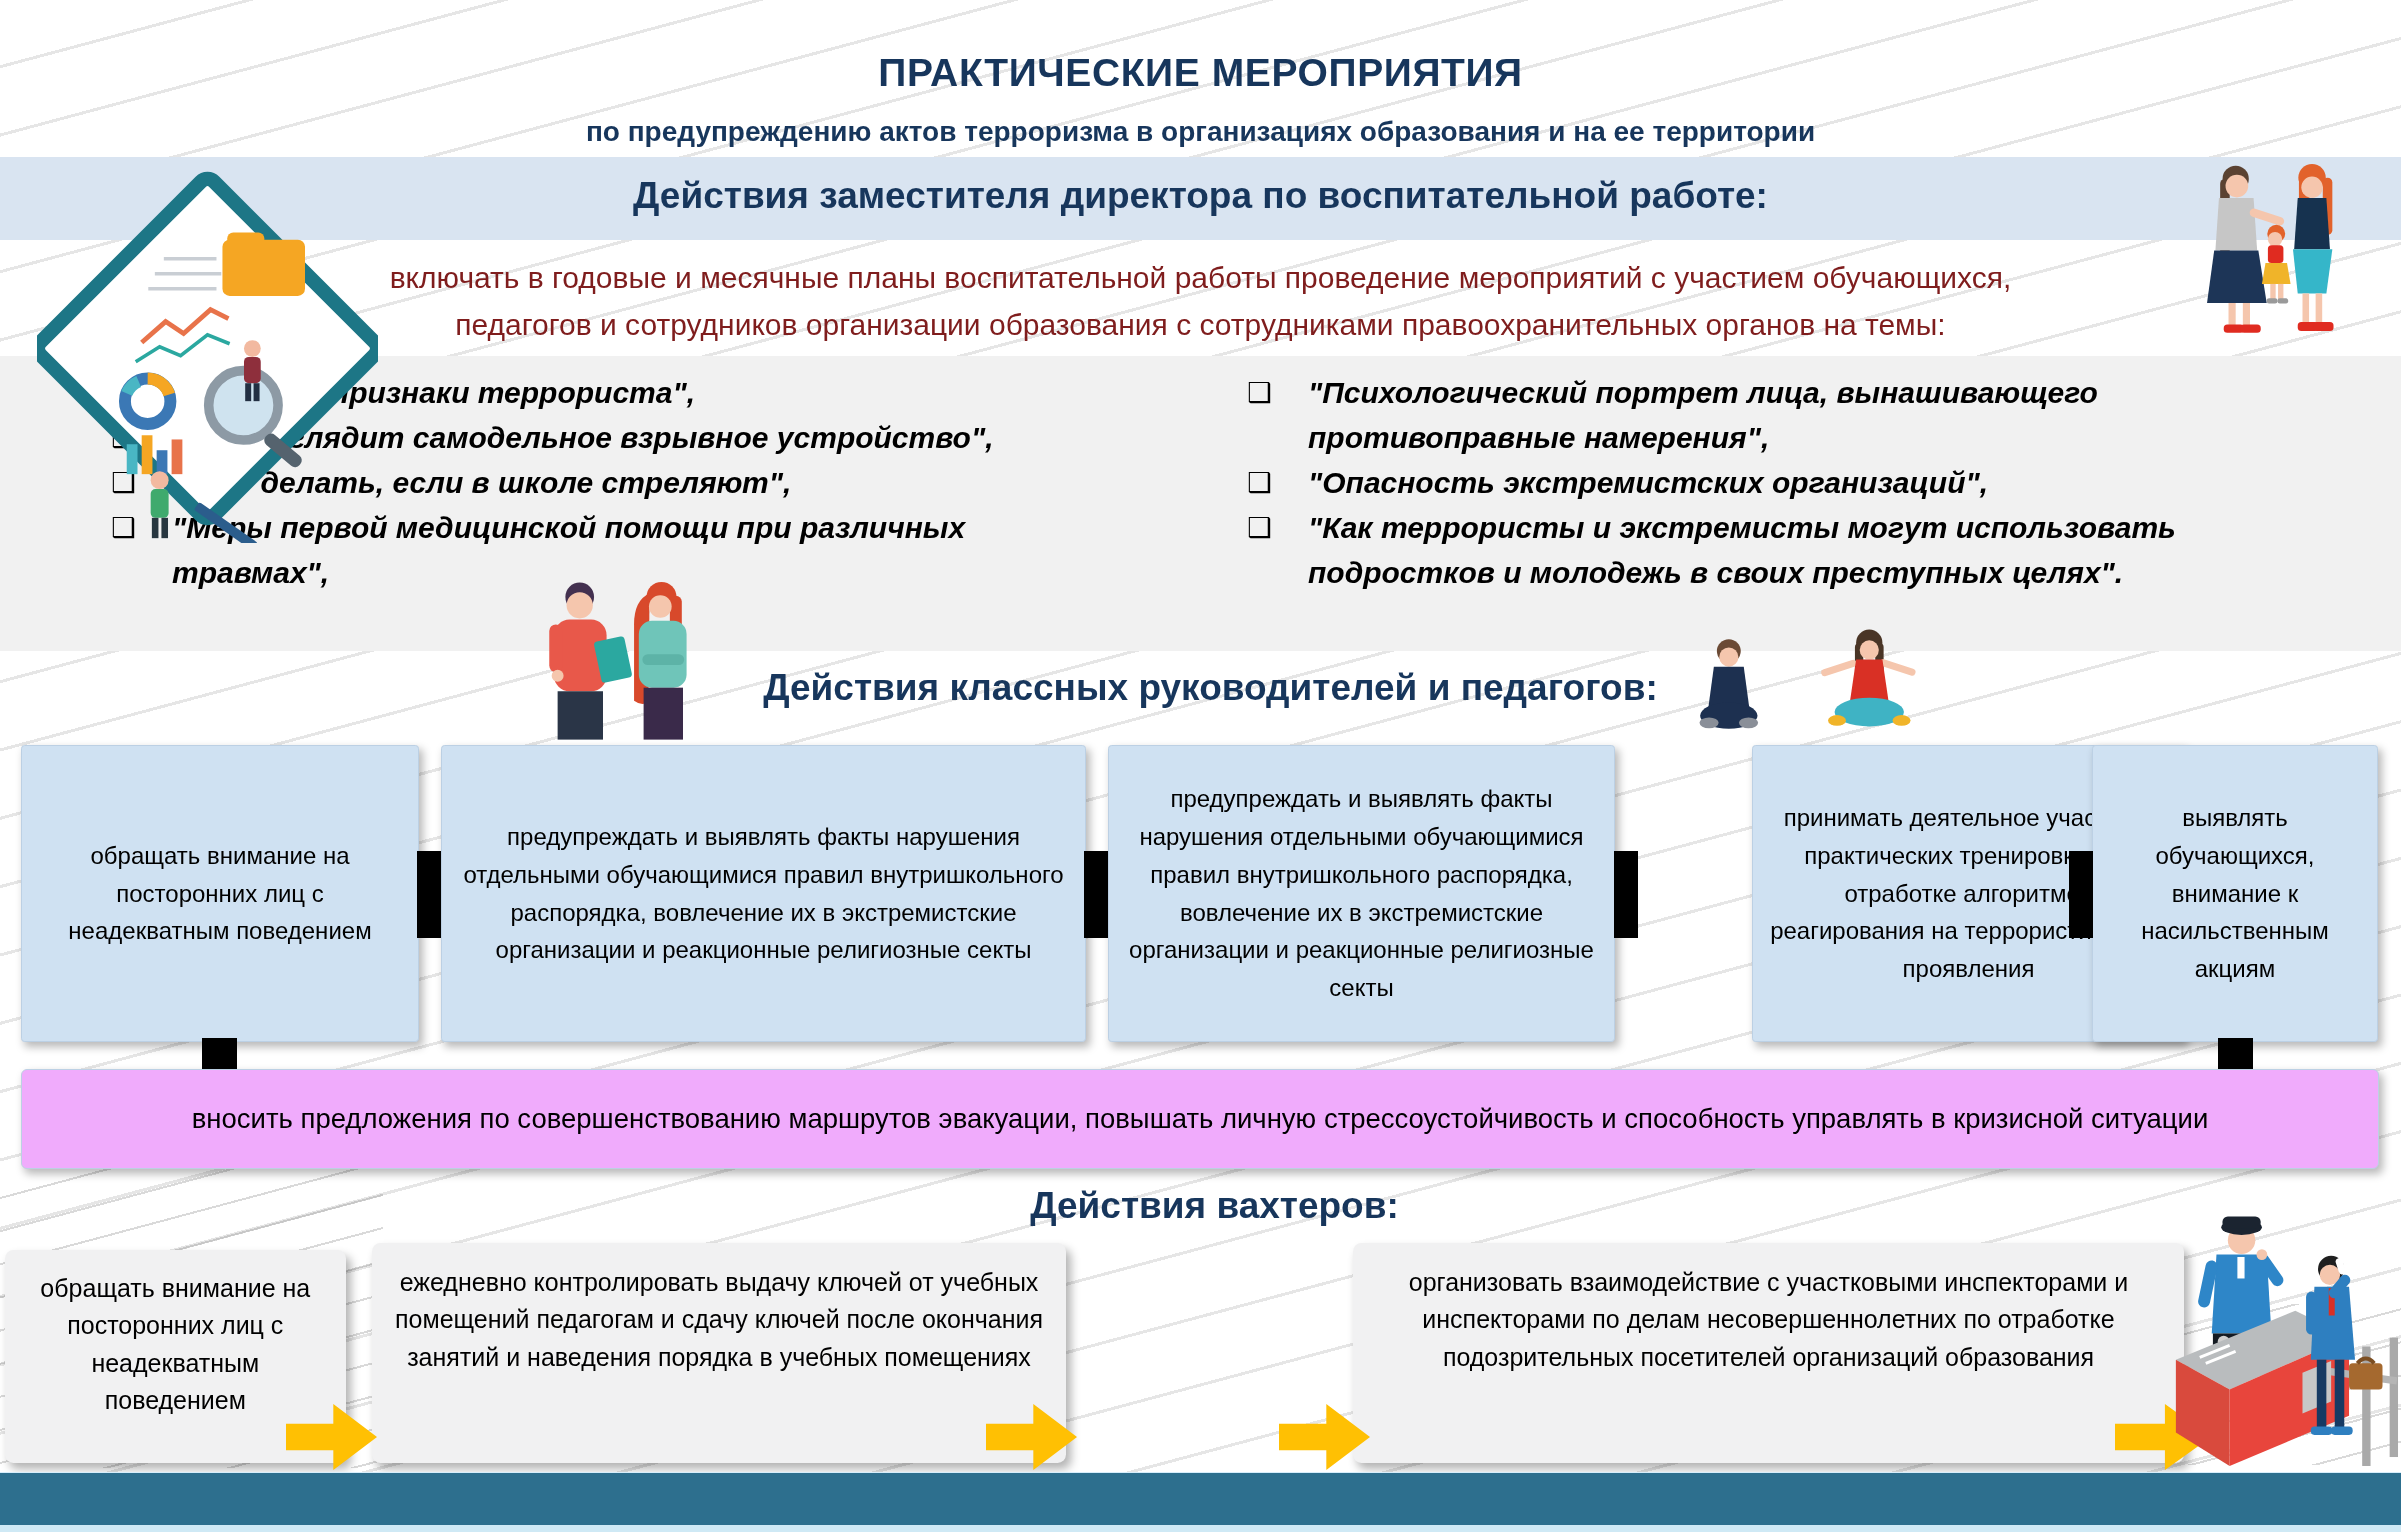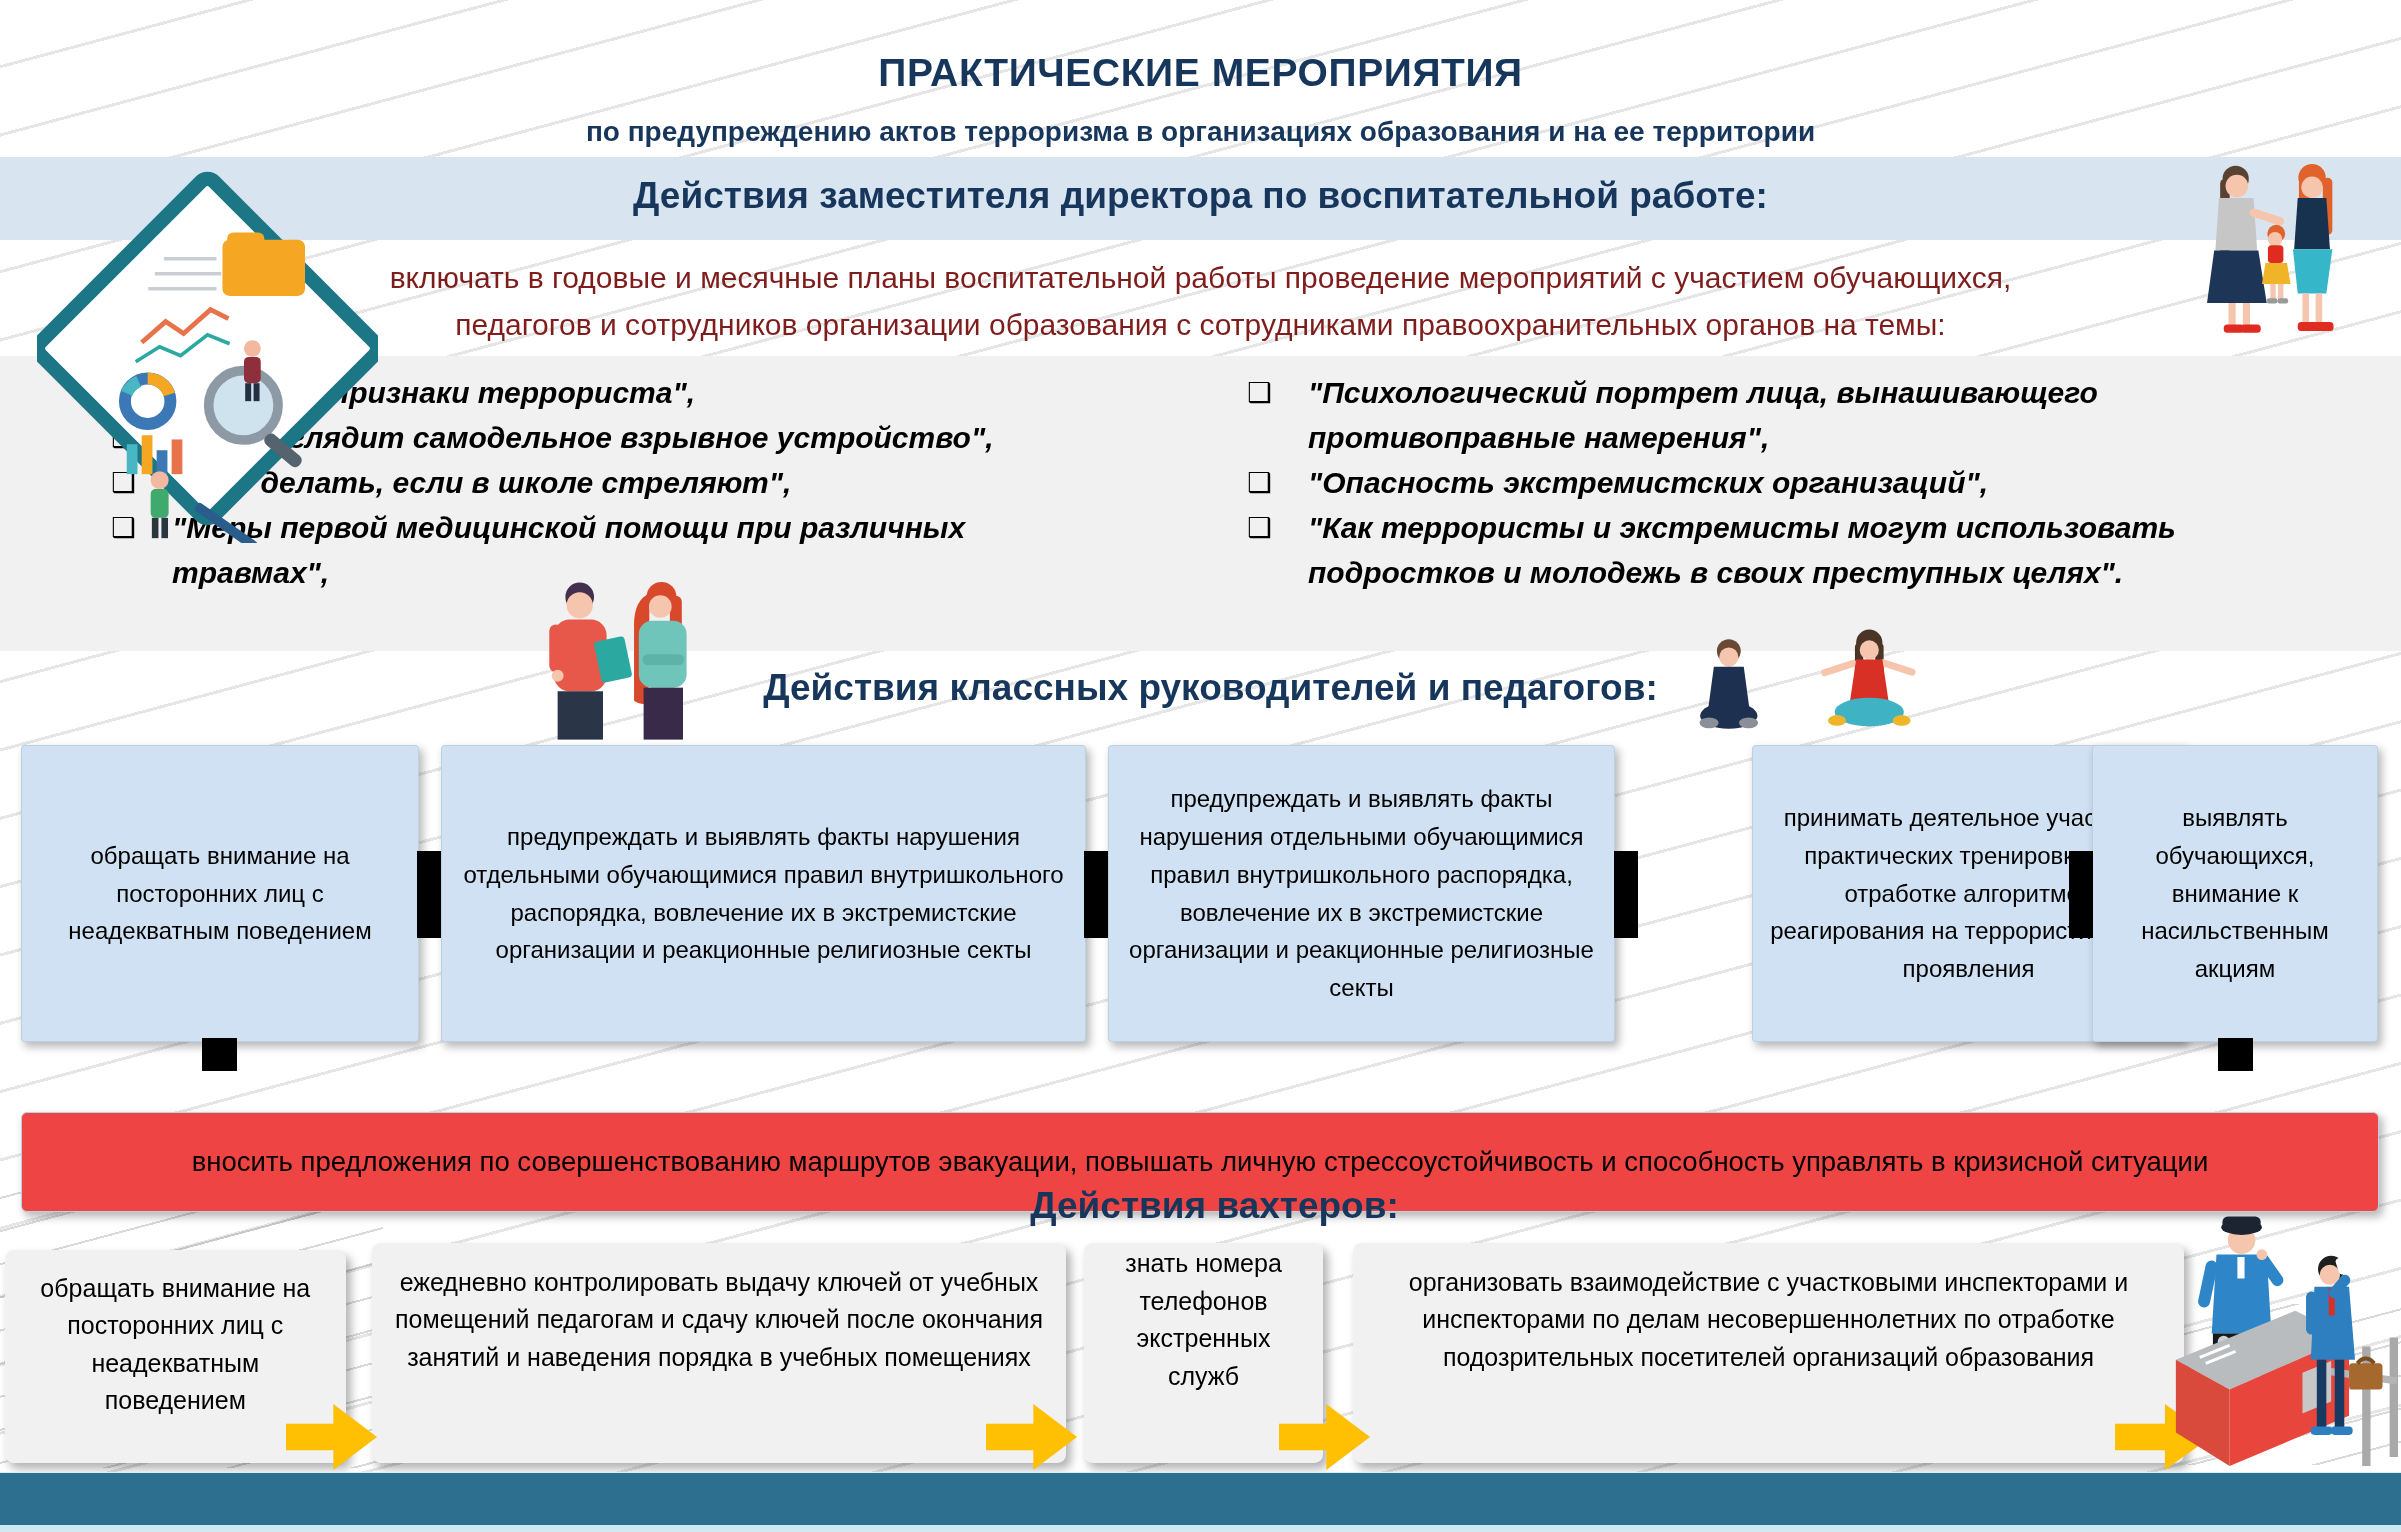--- a/index.html
+++ b/index.html
@@ -38,23 +38,23 @@
   #bb2{left:441px;width:645px;}
   #bb3{left:1108px;width:507px;}
   #bb4{left:1712px;width:433px;margin-left:40px;}
   #bb5{left:2092px;width:286px;}
 
   .conn{position:absolute;top:851px;width:24px;height:87px;background:#000;}
   #cn1{left:417px;}#cn2{left:1084px;}#cn3{left:1614px;}#cn4{left:2069px;}
   .vconn{position:absolute;top:1038px;width:35px;height:33px;background:#000;}
   #vc1{left:202px;}#vc2{left:2218px;}
 
-  .widebar{position:absolute;left:21px;top:1069px;width:2358px;height:100px;background:#ef4444;border:1.2px solid #bcd0e4;
+  .widebar{position:absolute;left:21px;top:1069px;width:2358px;height:100px;background:#f0abfc;border:1.2px solid #bcd0e4;
         border-radius:6px;box-shadow:3.6px 4.8px 8.4px rgba(0,0,0,.28);display:flex;align-items:center;justify-content:center;
-        text-align:center;font-size:27.5px;box-sizing:border-box;margin-top:43px;}
+        text-align:center;font-size:27.5px;box-sizing:border-box;}
 
   .gbox{position:absolute;top:1243px;height:220px;background:#f1f1f2;border-radius:8.4px;
         box-shadow:4.8px 6px 9.6px rgba(0,0,0,.3);display:flex;align-items:center;justify-content:center;
         text-align:center;font-size:25px;line-height:1.5;padding:0 15.6px 66px 15.6px;box-sizing:border-box;}
   #gb1{left:4.8px;width:341px;top:1250px;height:213px;padding-bottom:24px;}
   #gb2{left:372px;width:694px;}
   #gb3{left:1084px;width:239px;}
   #gb4{left:1353px;width:831px;}
 
   .arrow{position:absolute;top:1404px;width:91px;height:66px;background:#ffc003;
@@ -277,23 +277,20 @@
       <span>вносить предложения по совершенствованию маршрутов эвакуации, повышать личную стрессоустойчивость и способность управлять в кризисной ситуации</span>
     </div>
 
   <div class="h3">Действия вахтеров:</div>
 
   <div class="gbox" id="gb1">
       <span>обращать внимание на посторонних лиц с неадекватным поведением</span>
     </div>
   <div class="gbox" id="gb2">
       <span>ежедневно контролировать выдачу ключей от учебных помещений педагогам и сдачу ключей после окончания занятий и наведения порядка в учебных помещениях</span>
-    </div>
-  <div class="gbox" id="gb3">
-      <span>знать номера телефонов экстренных служб</span>
     </div>
   <div class="gbox" id="gb4">
       <span>организовать взаимодействие с участковыми инспекторами и инспекторами по делам несовершеннолетних по отработке подозрительных посетителей организаций образования</span>
     </div>
 
   <div class="arrow" id="ar1"></div>
   <div class="arrow" id="ar2"></div>
   <div class="arrow" id="ar3"></div>
   <div class="arrow" id="ar4"></div>
 

